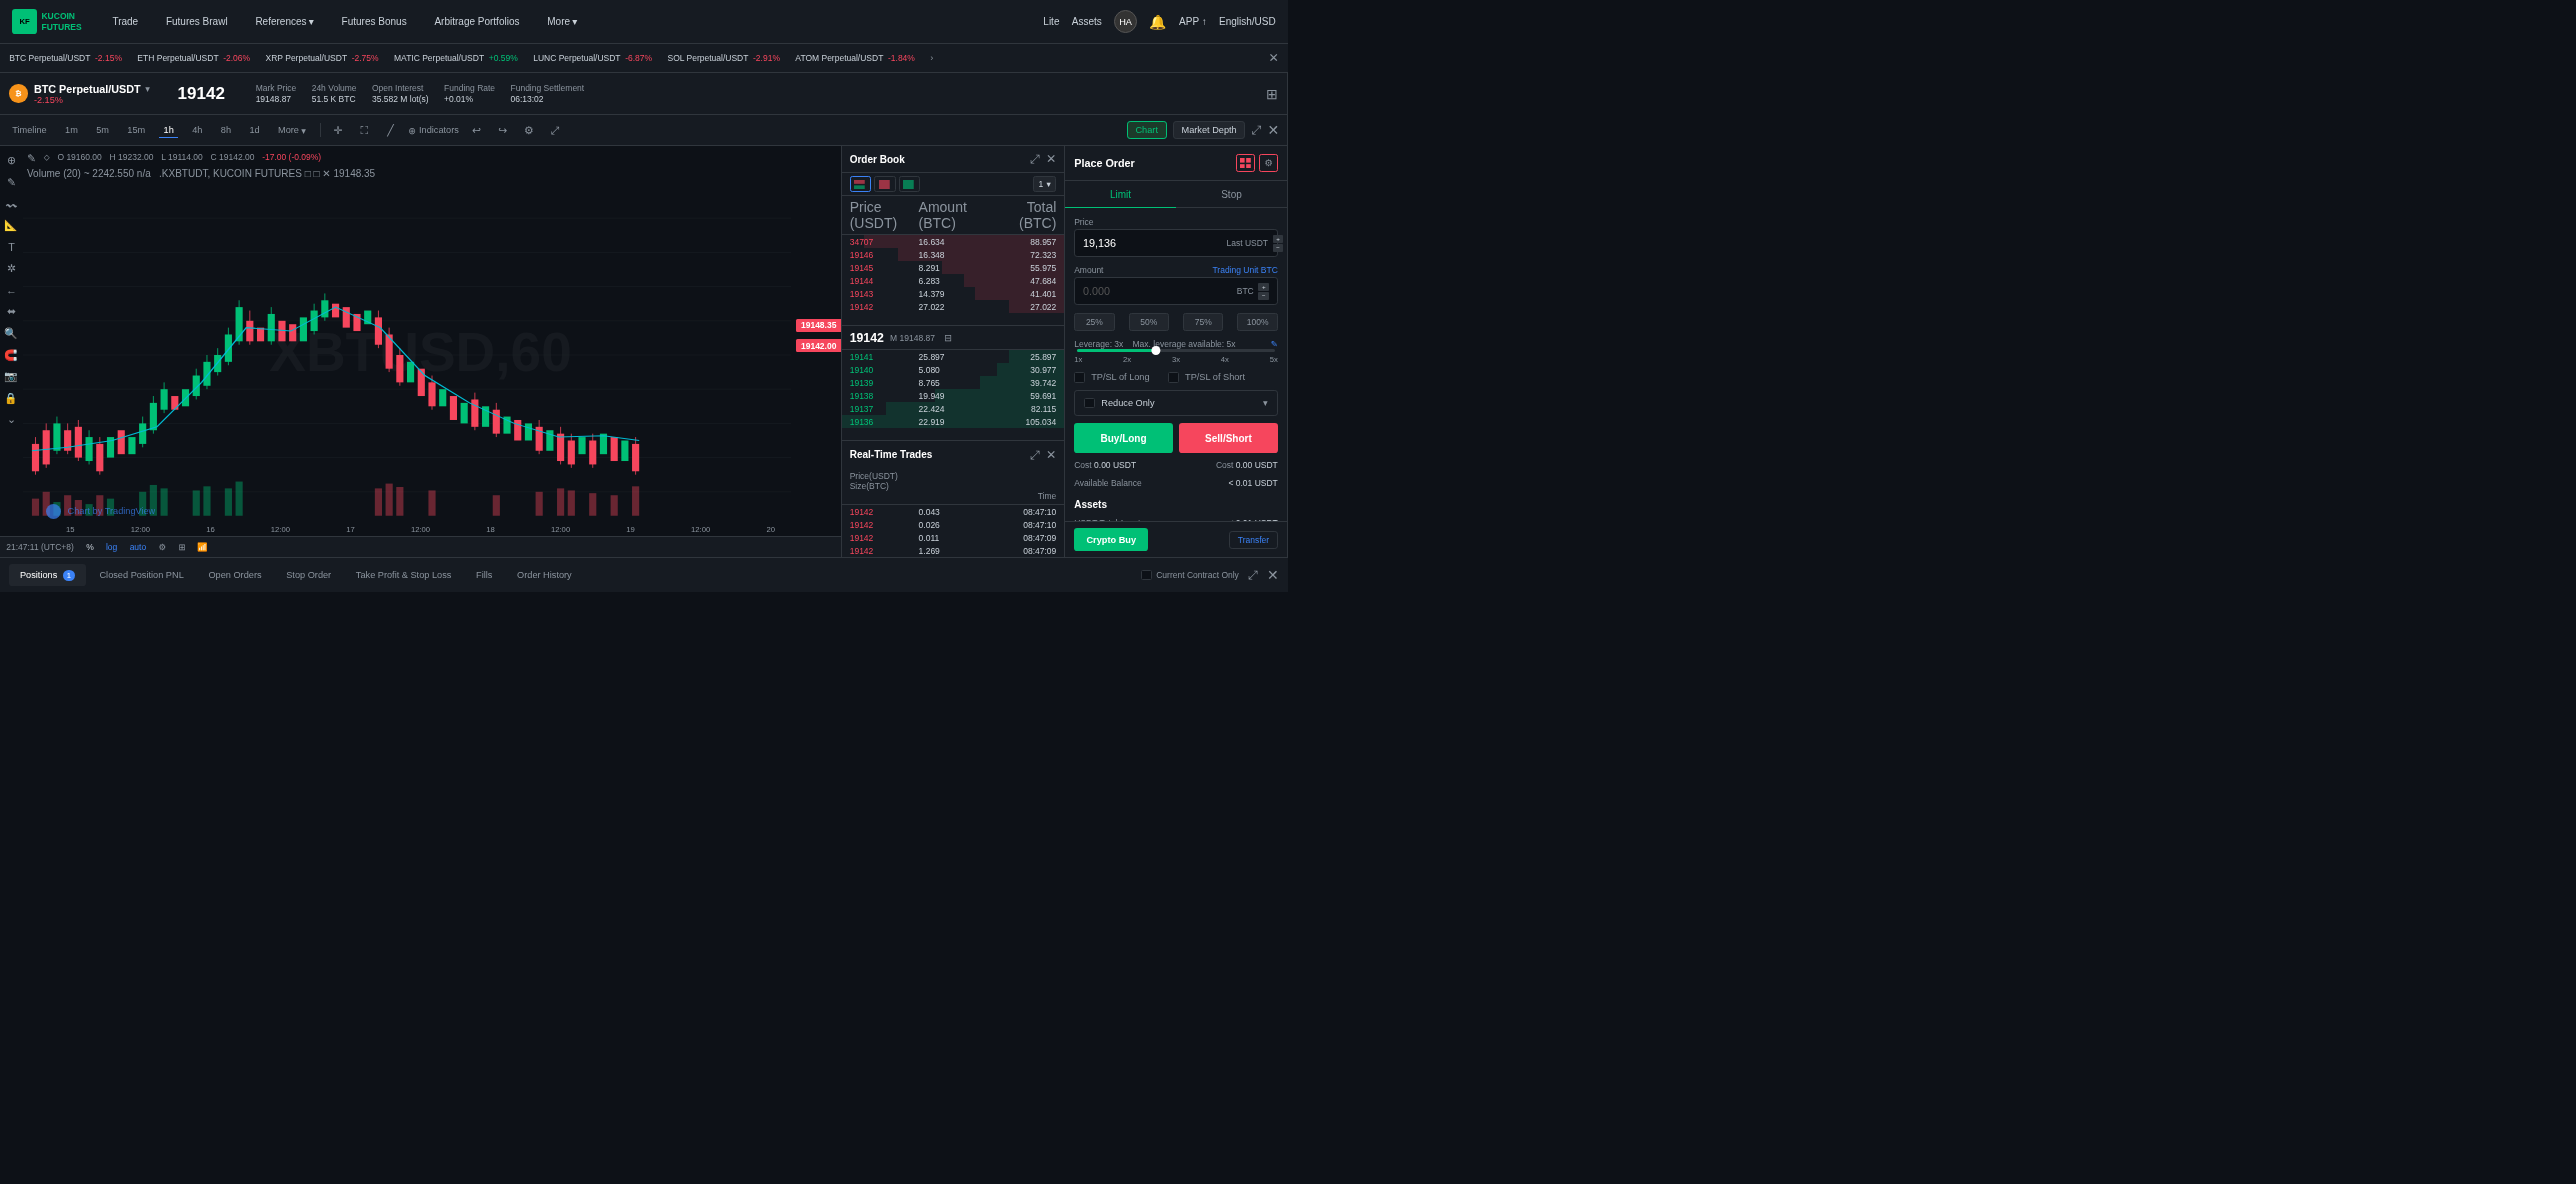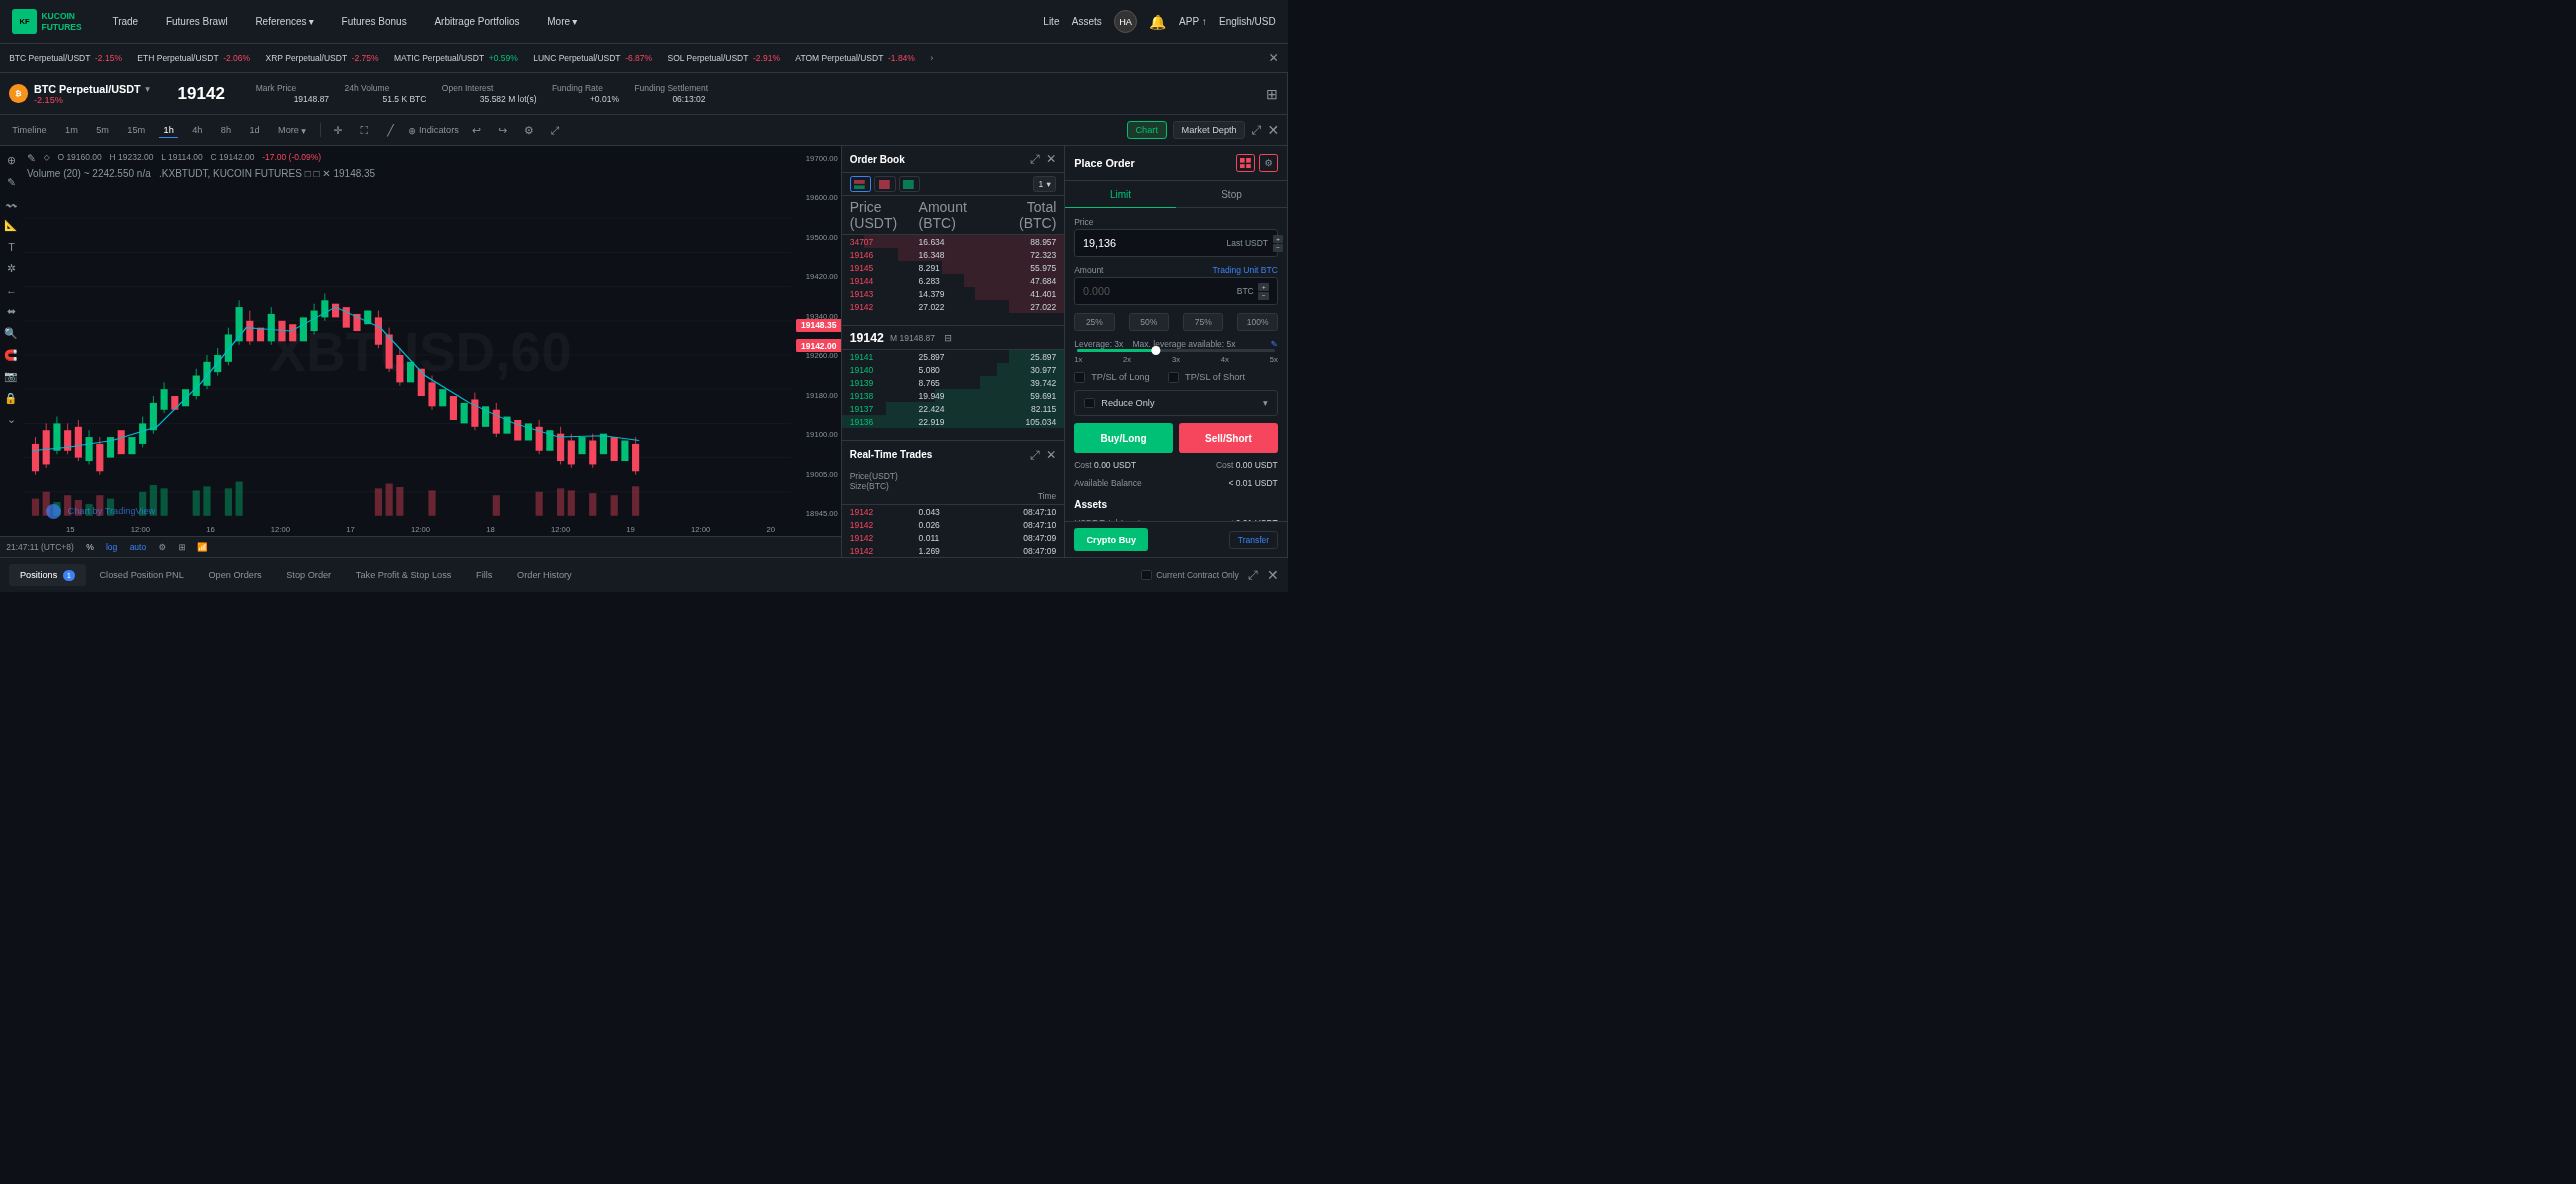--- a/index.html
+++ b/index.html
@@ -31,21 +31,21 @@
     
     
     .symbol-header { background: #161b22; height: 42px; display: flex; align-items: center; padding: 0 9.2px; gap: 15.4px; border-bottom: 0.8px solid #30363d; }
     .symbol-info { display: flex; align-items: center; gap: 6.2px; }
     .symbol-icon { width: 18.5px; height: 18.5px; background: #f7931a; border-radius: 50%; display: flex; align-items: center; justify-content: center; color: #fff; font-size: 7.7px; font-weight: bold; }
     .symbol-name { font-size: 10.8px; font-weight: bold; color: #fff; }
     .symbol-change { font-size: 9.2px; }
     .symbol-price-big { font-size: 17px; font-weight: bold; color: #fff; }
     .stat-item { display: flex; flex-direction: column; gap: 1.5px; font-size: 8.5px; }
     .stat-label { color: #8b949e; }
-    .stat-value { color: #c9d1d9; margin-left: 38px; }
+    .stat-value { color: #c9d1d9; }
     .grid-icon { margin-left: auto; color: #8b949e; cursor: pointer; font-size: 14px; }
     
     
     .chart-toolbar { background: #161b22; height: 31px; display: flex; align-items: center; padding: 0 7.7px; gap: 9.2px; border-bottom: 0.8px solid #30363d; }
     .chart-toolbar-item { color: #8b949e; cursor: pointer; font-size: 9.2px; padding: 2.3px 4.6px; }
     .chart-toolbar-item.active { color: #fff; border-bottom: 1.5px solid #3b82f6; }
     .chart-toolbar-sep { width: 0.8px; height: 14px; background: #30363d; }
     .chart-right-tools { margin-left: auto; display: flex; align-items: center; gap: 6.2px; }
     .chart-right-tool { background: #21262d; border: 0.8px solid #30363d; border-radius: 3.1px; padding: 3.1px 7.7px; cursor: pointer; font-size: 9.2px; color: #c9d1d9; }
     .chart-right-tool.active { background: #1c3a2a; border-color: #00c076; color: #00c076; }
@@ -459,32 +459,20 @@
           <rect x="574" y="450" width="8" height="35" fill="rgba(246,70,93,0.4)"></rect>
           <rect x="598" y="445" width="8" height="40" fill="rgba(246,70,93,0.4)"></rect>
           <rect x="610" y="448" width="8" height="37" fill="rgba(246,70,93,0.4)"></rect>
           <rect x="634" y="452" width="8" height="33" fill="rgba(246,70,93,0.4)"></rect>
           <rect x="658" y="455" width="8" height="30" fill="rgba(246,70,93,0.4)"></rect>
           <rect x="682" y="442" width="8" height="43" fill="rgba(246,70,93,0.4)"></rect>
 
           <polyline points="10,390 50,385 100,375 150,355 200,290 250,210 300,215 350,180 400,210 450,280 500,320 550,350 600,370 650,368 690,375" fill="none" stroke="#00bcd4" stroke-width="1.5"></polyline>
         </svg>
 
-        <div class="chart-price-labels">
-          <span>19700.00</span>
-          <span>19600.00</span>
-          <span>19500.00</span>
-          <span>19420.00</span>
-          <span>19340.00</span>
-          <span>19260.00</span>
-          <span>19180.00</span>
-          <span>19100.00</span>
-          <span>19005.00</span>
-          <span>18945.00</span>
-        </div>
 
         <div class="price-tag" style="top: 42%; right: 0;">19148.35</div>
         <div class="price-tag" style="top: 47%; right: 0;">19142.00</div>
 
         <div class="chart-brand">
           <div class="chart-brand-icon"></div>
           <span>Chart by TradingView</span>
         </div>
 
         <div class="chart-bottom-bar">

